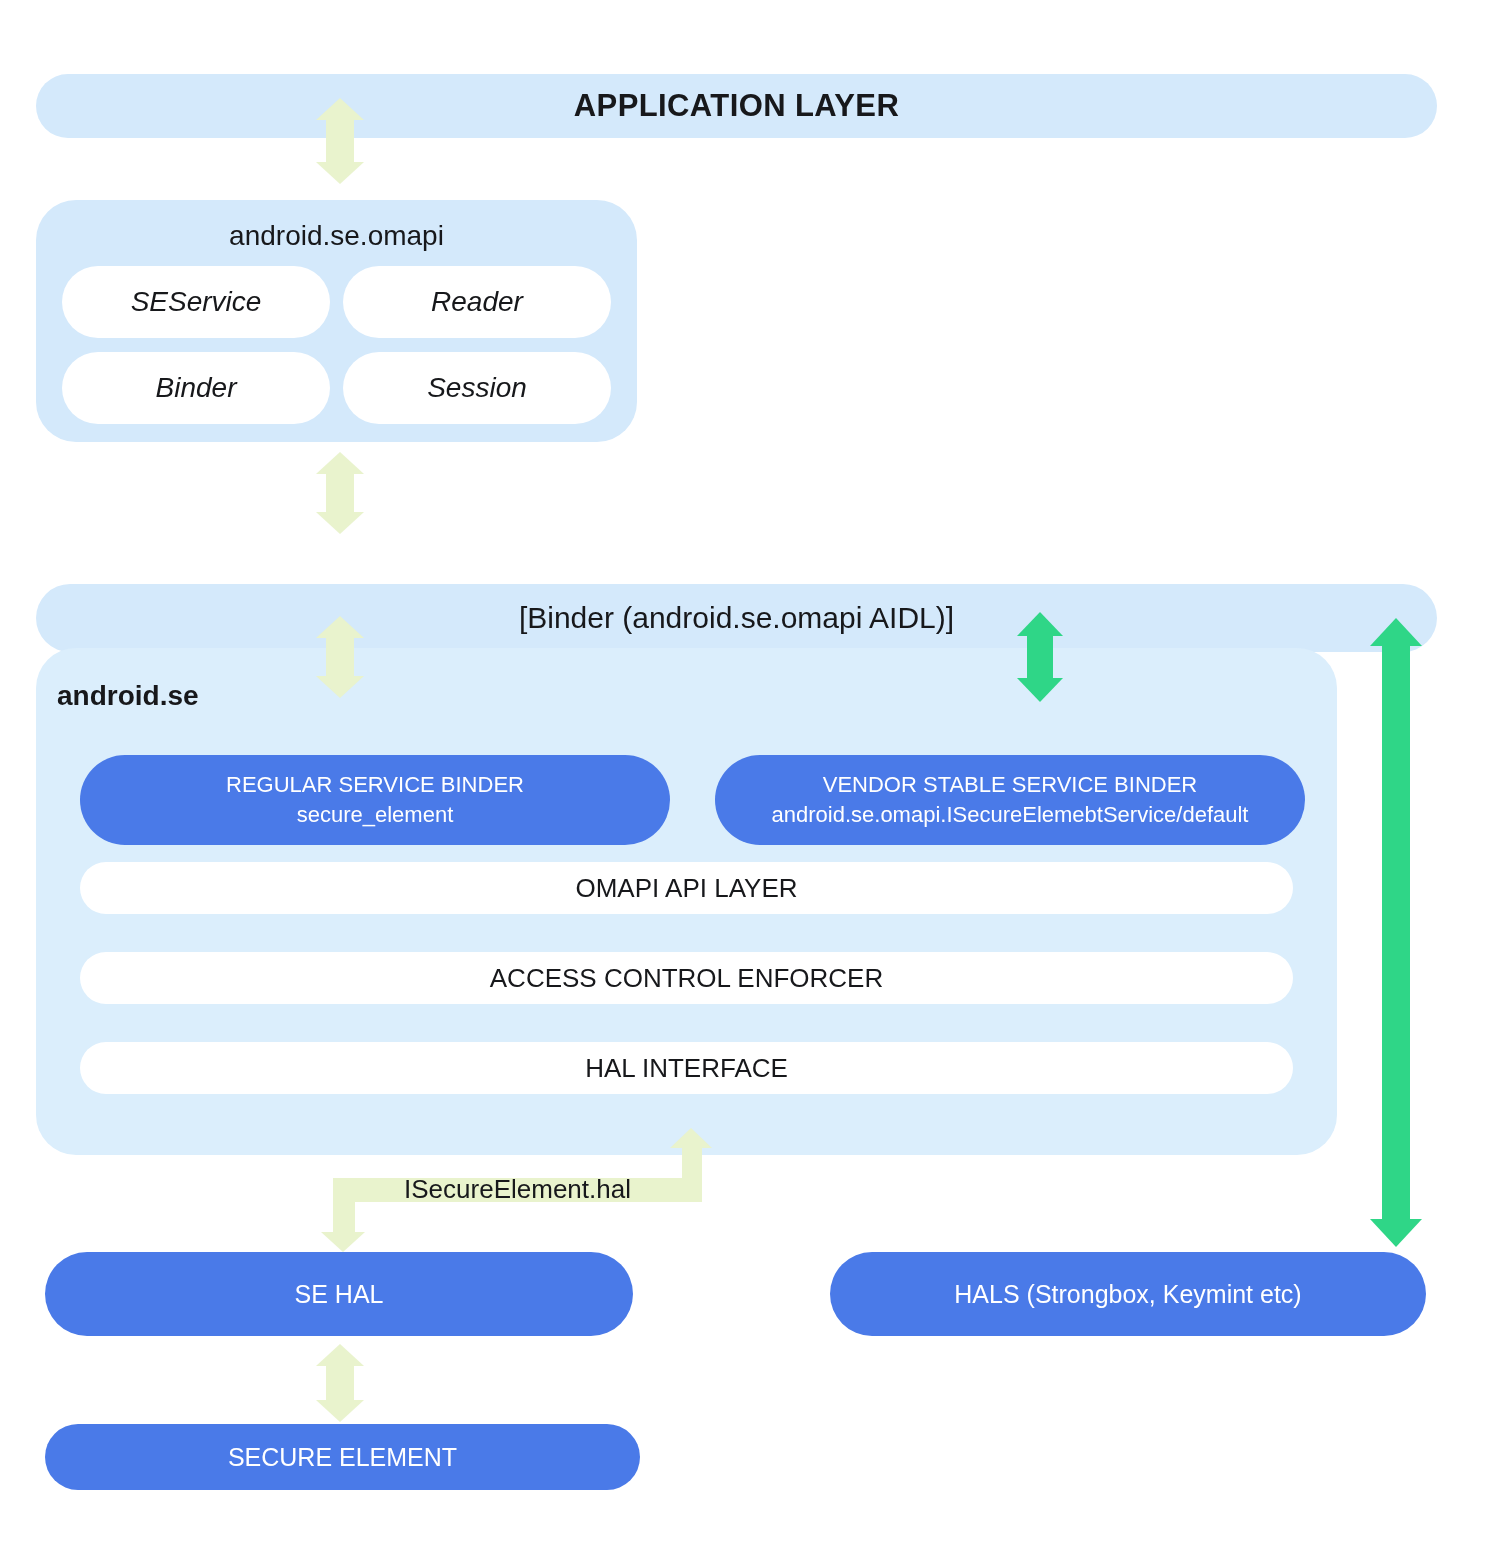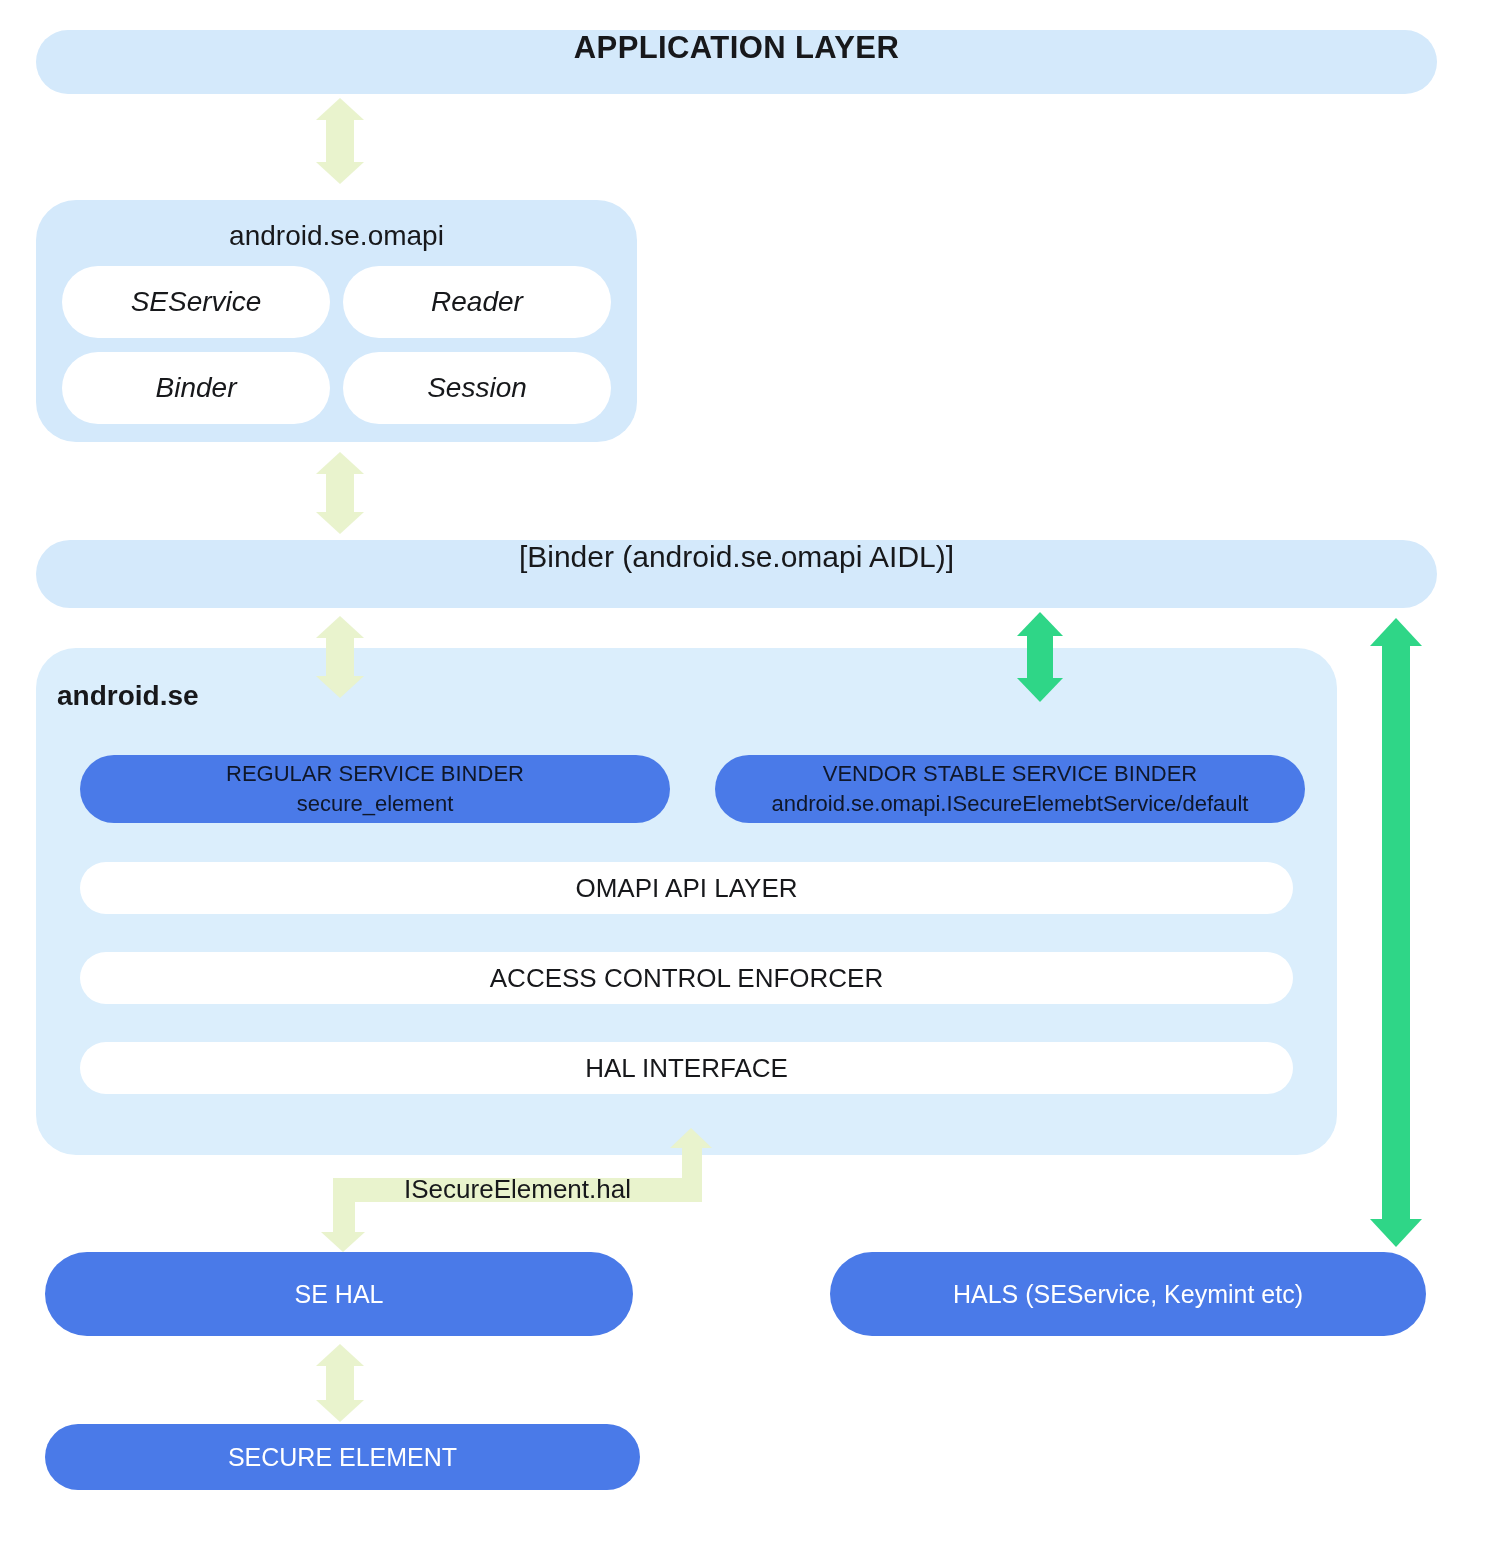--- a/index.html
+++ b/index.html
@@ -13,21 +13,21 @@
   }
   html,body{margin:0;padding:0;background:#fff;}
   .canvas{
     position:relative;width:1487px;height:1542px;overflow:hidden;
     font-family:"Liberation Sans", sans-serif;color:var(--text-dark);
     background:#fff;
   }
   
   .bar{
     position:absolute;background:var(--light-blue);
-    display:flex;justify-content:center;z-index:1;
+    display:flex;align-items:center;justify-content:center;z-index:1;margin-top:44px;
   }
   .app-layer{left:36px;top:30px;width:1401px;height:64px;border-radius:32px;
     font-size:31px;font-weight:bold;letter-spacing:.4px;}
   .omapi-interface{left:36px;top:540px;width:1401px;height:68px;border-radius:34px;
     font-size:30px;}
   .omapi-interface .bold{font-weight:bold;}
 
   
   .pkg-box{position:absolute;left:36px;top:200px;width:601px;height:242px;
     border-radius:40px;background:var(--light-blue);z-index:1;}
@@ -35,22 +35,22 @@
   .pkg-grid{position:absolute;left:26px;top:66px;width:549px;
     display:grid;grid-template-columns:1fr 1fr;gap:14px 13px;}
   .pkg-pill{height:72px;background:var(--white);border-radius:36px;
     display:flex;align-items:center;justify-content:center;font-size:28px;font-style:italic;}
 
   
   .se-container{position:absolute;left:36px;top:648px;width:1301px;height:507px;
     border-radius:40px;background:var(--container-blue);z-index:1;}
   .se-title{position:absolute;top:32px;left:0;width:100%;text-align:left;
     font-size:28px;font-weight:bold;padding-left:21px;}
-  .binder-pill{position:absolute;top:107px;width:590px;height:68px;border-radius:45px;
-    background:var(--blue);color:#0f172a;display:flex;flex-direction:column;
+  .binder-pill{position:absolute;top:107px;width:590px;height:90px;border-radius:45px;
+    background:var(--blue);color:#ffffff;display:flex;flex-direction:column;
     align-items:center;justify-content:center;font-size:22px;line-height:30px;}
   .binder-left{left:44px;}
   .binder-right{left:679px;}
   .se-row{position:absolute;left:44px;width:1213px;height:52px;background:var(--white);
     border-radius:34px;display:flex;align-items:center;justify-content:center;font-size:26px;}
   .se-row.r0{top:214px;} .se-row.r1{top:304px;} .se-row.r2{top:394px;}
 
   
   .solo-pill{position:absolute;background:var(--blue);color:#fff;border-radius:45px;
     display:flex;align-items:center;justify-content:center;font-size:25px;z-index:1;}
@@ -180,16 +180,16 @@
     <div class="tri up"></div>
     <div class="shaft"></div>
     <div class="tri down"></div>
   </div>
 
   <div class="solo-pill secure-element">
     <span>SECURE ELEMENT</span>
   </div>
 
   <div class="solo-pill hals">
-    <span>HALS (SEService, Keymint etc)</span>
+    <span>HALS (Strongbox, Keymint etc)</span>
   </div>
 
 </div>
 
 </body></html>

